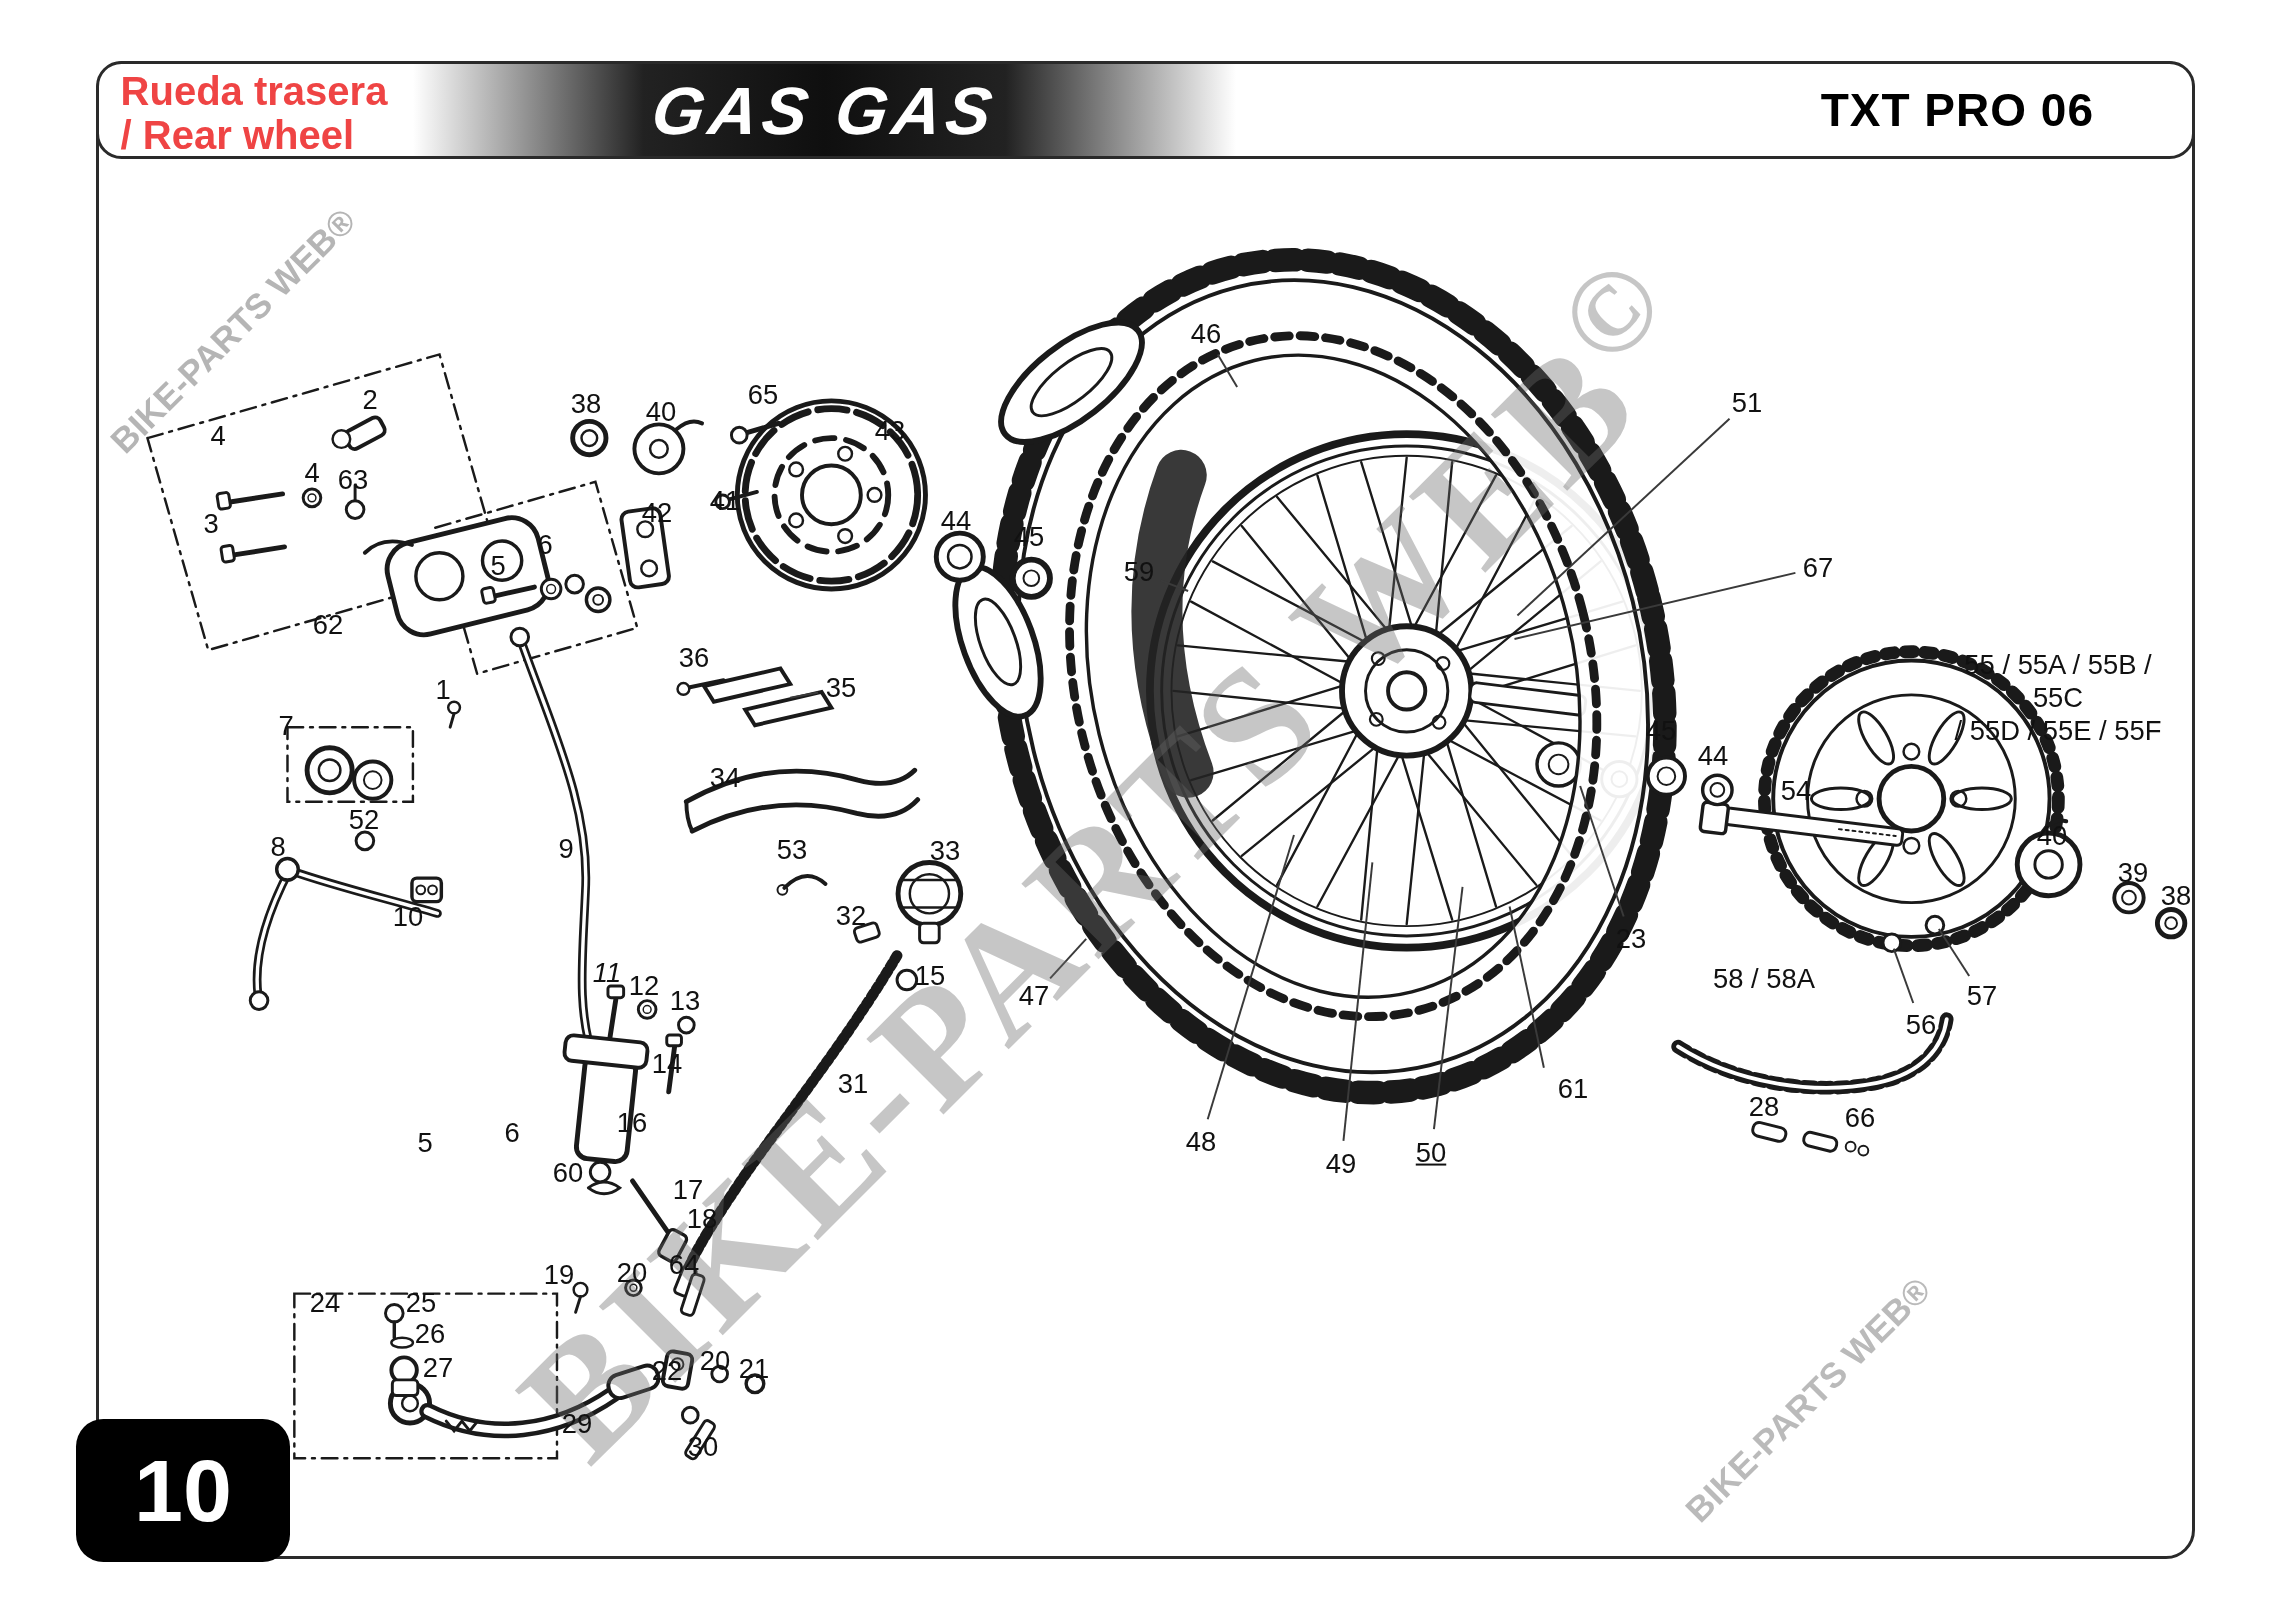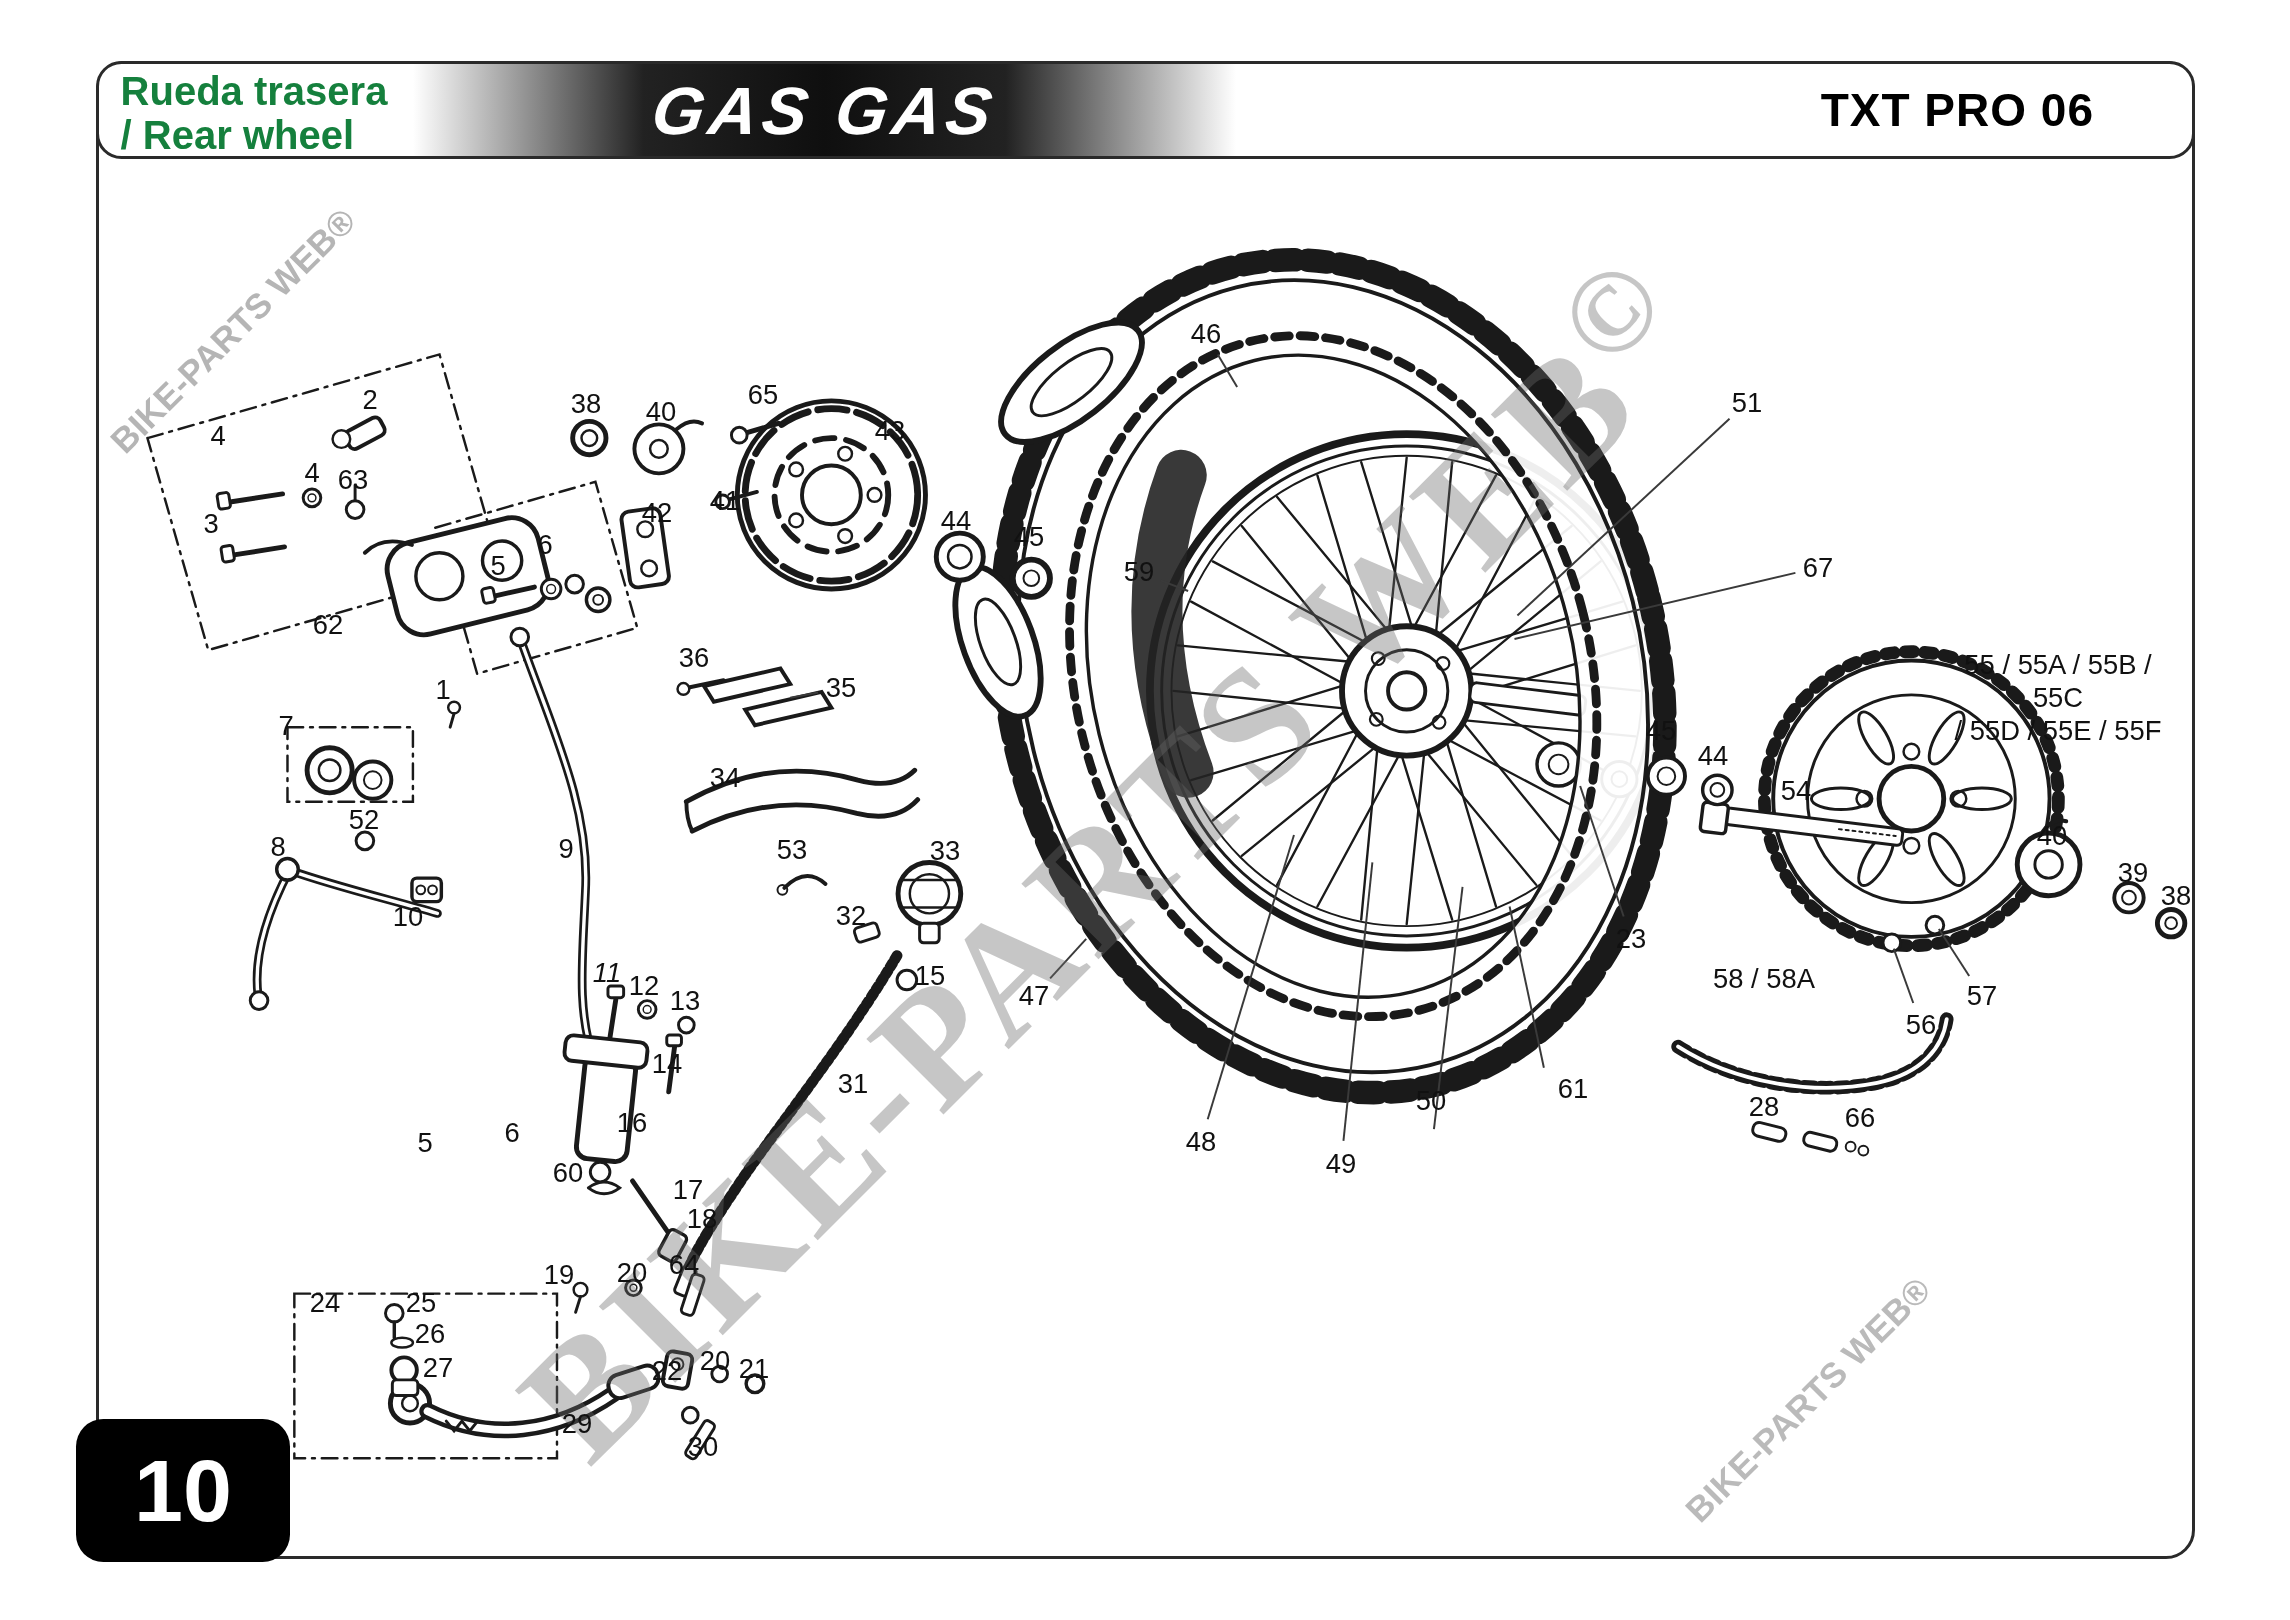--- a/index.html
+++ b/index.html
@@ -9,21 +9,21 @@
                  border:3.9px solid #2a2a2a; border-radius:29px; background:transparent; }
 
   .header { position:absolute; left:96px; top:61px; width:2099px; height:98px;
             border:3.9px solid #2a2a2a; border-radius:25.5px; background:#fff; overflow:hidden; z-index:30; }
   .header-gradient { position:absolute; left:314px; top:0; width:823px; height:100%;
             background:linear-gradient(90deg, rgba(15,15,15,0) 0%, rgba(15,15,15,.92) 28%, #0f0f0f 50%, rgba(15,15,15,.92) 72%, rgba(15,15,15,0) 100%); }
   .brand { position:absolute; left:314px; top:0; width:823px; height:100%;
            display:flex; align-items:center; justify-content:center;
            color:#fff; font-size:67px; font-weight:bold; font-style:italic; letter-spacing:4.9px;
            transform:skewX(-8deg); }
-  .title { position:absolute; left:21.6px; top:4.9px; font-size:40px; font-weight:bold; line-height:1.1; color:#15803d; }
+  .title { position:absolute; left:21.6px; top:4.9px; font-size:40px; font-weight:bold; line-height:1.1; color:#ef4444; }
   .model { position:absolute; right:98px; top:0; height:100%; display:flex; align-items:center;
            font-size:46px; font-weight:bold; color:#000; letter-spacing:1px; }
 
   .page-num { position:absolute; left:76px; top:1419px; width:214px; height:143px;
               background:#000; border-radius:27.4px; display:flex; align-items:center; justify-content:center;
               color:#fff; font-size:88px; font-weight:bold; z-index:40; }
 
   .art { position:absolute; left:0; top:0; width:2291px; height:1620px; z-index:5; }
   .leader-svg { z-index:10; }
 
@@ -405,21 +405,21 @@
     <div class="co" style="left: 667px; top: 1349px; margin-top: 22px;">22</div>
     <div class="co" style="left: 715px; top: 1361px;">20</div>
     <div class="co" style="left: 754px; top: 1369px;">21</div>
     <div class="co" style="left: 577px; top: 1424px;">29</div>
     <div class="co" style="left: 703px; top: 1447px;">30</div>
     <div class="co" style="left: 1206px; top: 334px;">46</div>
     <div class="co" style="left: 1139px; top: 572px;">59</div>
     <div class="co" style="left: 1034px; top: 996px;">47</div>
     <div class="co" style="left: 1201px; top: 1142px;">48</div>
     <div class="co" style="left: 1341px; top: 1164px;">49</div>
-    <div class="co" style="left: 1431px; top: 1101px;">50</div>
+    <div class="co" style="left: 1431px; top: 1153px; text-decoration: underline;">50</div>
     <div class="co" style="left: 1549px; top: 1089px; margin-left: 24px;">61</div>
     <div class="co" style="left: 1747px; top: 403px;">51</div>
     <div class="co" style="left: 1818px; top: 568px;">67</div>
     <div class="co" style="left: 2058px; top: 698px;">55 / 55A / 55B / 55C
 / 55D / 55E / 55F</div>
     <div class="co" style="left: 1661px; top: 731px;">45</div>
     <div class="co" style="left: 1713px; top: 756px;">44</div>
     <div class="co" style="left: 1796px; top: 791px;">54</div>
     <div class="co" style="left: 1631px; top: 939px;">23</div>
     <div class="co" style="left: 2052px; top: 836px;">40</div>

